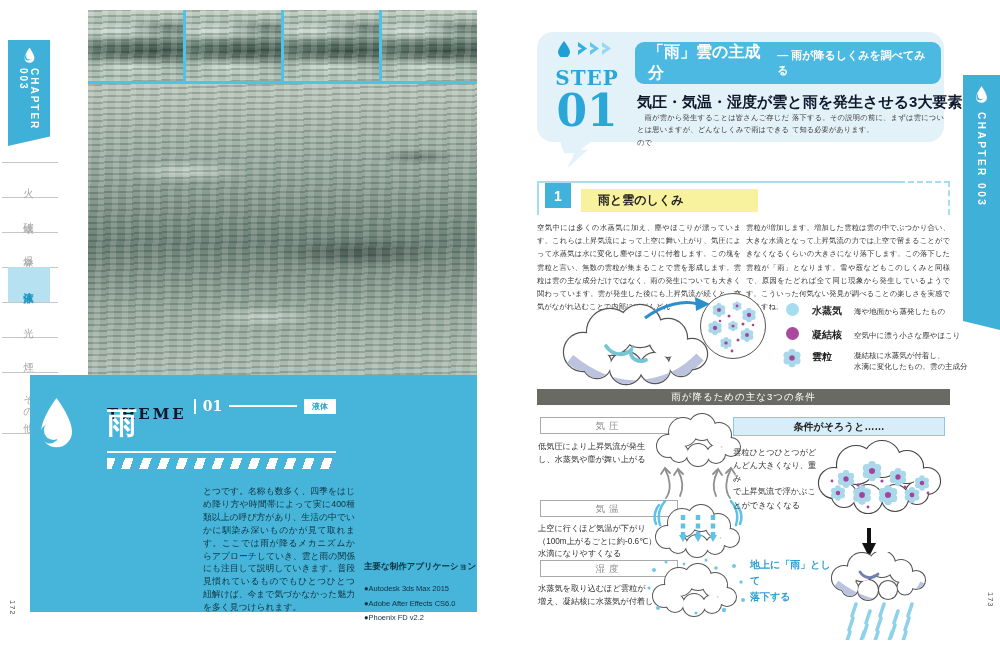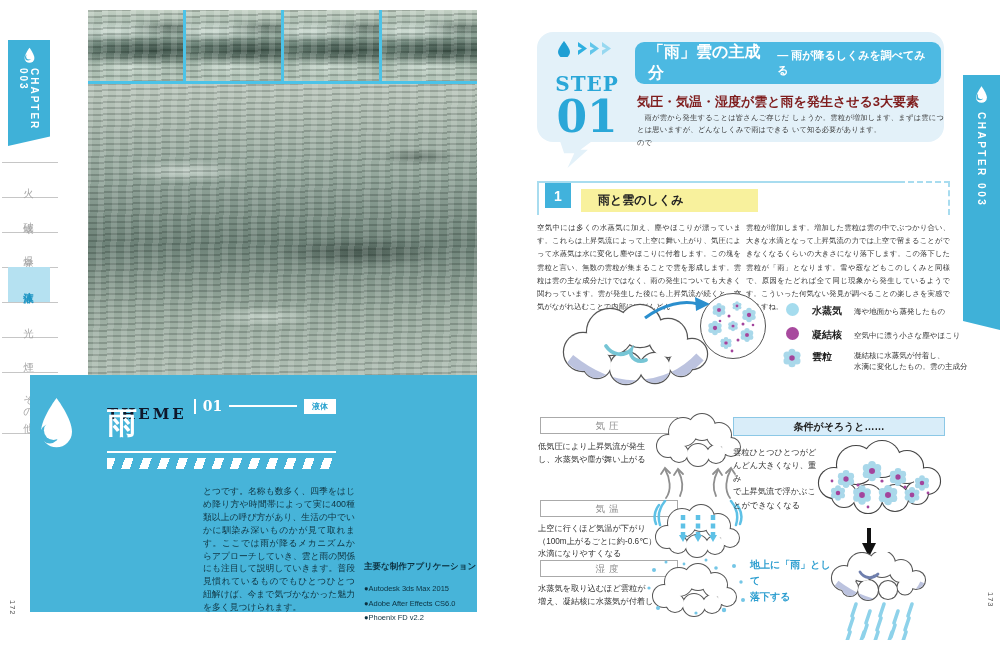--- a/index.html
+++ b/index.html
@@ -47,27 +47,27 @@
     color:#0f3340;white-space:pre-line;text-align:justify;}
   #apps{position:absolute;left:334px;top:186px;width:122px;color:#0c3140;}
   #apps .hd{font-size:8.5px;font-weight:bold;margin-bottom:9px;}
   #apps .it{font-size:7.5px;line-height:1.95;}
 
   
   #bubble{left:537px;top:32px;width:407px;height:110px;background:#e3f1f9;border-radius:16px;}
   #bubble-tail{left:560px;top:141px;width:34px;height:27px;background:#e3f1f9;
     clip-path:polygon(0 0,95% 0,60% 32%,82% 32%,22% 100%,42% 45%,12% 45%);}
   #step-block{left:549px;top:40px;width:76px;text-align:center;}
-  .step-label{font-size:20px;font-weight:bold;color:#2aa7d8;letter-spacing:1px;margin-top:11px;}
+  .step-label{font-size:20px;font-weight:bold;color:#2aa7d8;letter-spacing:1px;margin-top:5px;}
   .step-num{font-size:44px;font-weight:bold;color:#2aa7d8;line-height:0.95;}
   #step-header{left:635px;top:42px;width:306px;height:42px;background:#4cb9e2;border-radius:9px;
     display:flex;align-items:center;padding:0 13px;box-sizing:border-box;color:#fff;gap:8px;}
   .sh-main{font-size:16px;font-weight:bold;}
   .sh-sub{font-size:11px;font-weight:bold;}
-  #step-heading{left:637px;top:93px;font-size:13px;font-weight:bold;color:#7f1d1d;text-align:center;}
+  #step-heading{left:637px;top:93px;font-size:15px;font-weight:bold;color:#0f172a;text-align:center;}
   .step-col{position:absolute;top:112px;width:152px;font-size:7.3px;line-height:1.7;color:#3a3a3a;
     white-space:pre-line;text-align:justify;}
 
   
   .sec1-hline{left:537px;top:181px;width:362px;height:0;border-top:2px solid #a8dcef;}
   .sec1-hdash{left:899px;top:181px;width:51px;height:0;border-top:2px dashed #a8dcef;}
   .sec1-vleft{left:537px;top:181px;width:2px;height:34px;background:#a8dcef;}
   .sec1-vright{left:948px;top:181px;height:34px;border-left:2px dashed #a8dcef;}
   #sec1-num{left:545px;top:183px;width:26px;height:25px;background:#41b2dc;color:#fff;
     font-size:14px;font-weight:bold;display:flex;align-items:center;justify-content:center;}
@@ -217,21 +217,21 @@
     <div class="step-label serif">STEP</div>
     <div class="step-num serif">01</div>
   </div>
 
   <div class="abs" id="step-header">
     <span class="sh-main">「雨」雲の主成分</span>
     <span class="sh-sub">— 雨が降るしくみを調べてみる</span>
   </div>
   <div class="abs" id="step-heading">気圧・気温・湿度が雲と雨を発生させる3大要素</div>
   <div class="step-col" style="left:637px">　雨が雲から発生することは皆さんご存じだとは思いますが、どんなしくみで雨はできるので</div>
-  <div class="step-col" style="left:792px">しょうか。雲粒が増加します、まずは雲について知る必要があります。</div>
+  <div class="step-col" style="left:792px">落下する。その説明の前に、まずは雲について知る必要があります。</div>
 
   <div class="abs sec1-hline"></div>
   <div class="abs sec1-hdash"></div>
   <div class="abs sec1-vleft"></div>
   <div class="abs sec1-vright"></div>
   <div class="abs" id="sec1-num">1</div>
   <div class="abs" id="sec1-title">雨と雲のしくみ</div>
   <div class="sec1-col" style="left:537px">空気中には多くの水蒸気に加え、塵やほこりが漂っています。これらは上昇気流によって上空に舞い上がり、気圧によって水蒸気は水に変化し塵やほこりに付着します。この塊を雲粒と言い、無数の雲粒が集まることで雲を形成します。雲粒は雲の主な成分だけではなく、雨の発生についても大きく関わっています。雲が発生した後にも上昇気流が続くと、空気がながれ込むことで内部にはどんどん</div>
   <div class="sec1-col" style="left:746px">雲粒が増加します。増加した雲粒は雲の中でぶつかり合い、大きな水滴となって上昇気流の力では上空で留まることができなくなるくらいの大きさになり落下します。この落下した雲粒が「雨」となります。雪や霰などもこのしくみと同様で、原因をたどれば全て同じ現象から発生しているようです。こういった何気ない発見が調べることの楽しさを実感できますね。</div>
 
@@ -304,20 +304,21 @@
   <div class="lg-swatch" style="top:327px;background:#a84a9e"></div>
   <div class="lg-term" style="top:328px">凝結核</div>
   <div class="lg-desc" style="top:330px">空気中に漂う小さな塵やほこり</div>
   <svg class="abs" style="left:781px;top:347px" width="22" height="22" viewBox="-11 -11 22 22">
     <use href="#flower" transform="scale(1.15)"></use>
   </svg>
   <div class="lg-term" style="top:350px">雲粒</div>
   <div class="lg-desc" style="top:350px">凝結核に水蒸気が付着し、
 水滴に変化したもの。雲の主成分</div>
 
+  <div class="abs" id="cond-bar">雨が降るための主な3つの条件</div>
 
   <div class="cond-label" style="top:417px">気圧</div>
   <div class="cond-desc" style="top:441px">低気圧により上昇気流が発生
 し、水蒸気や塵が舞い上がる</div>
   <svg class="abs" style="left:652px;top:410px" width="95" height="92" viewBox="0 0 95 92">
     <use href="#cloud-sm"></use>
     <g stroke="#8f8f8f" stroke-width="1.8" fill="none" stroke-linecap="round">
       <path d="M14,88 C20,80 18,68 13,59"></path>
         <path d="M9,64 L13,58 L18,63"></path>
       <path d="M28,86 C32,78 30,68 26,60"></path>

